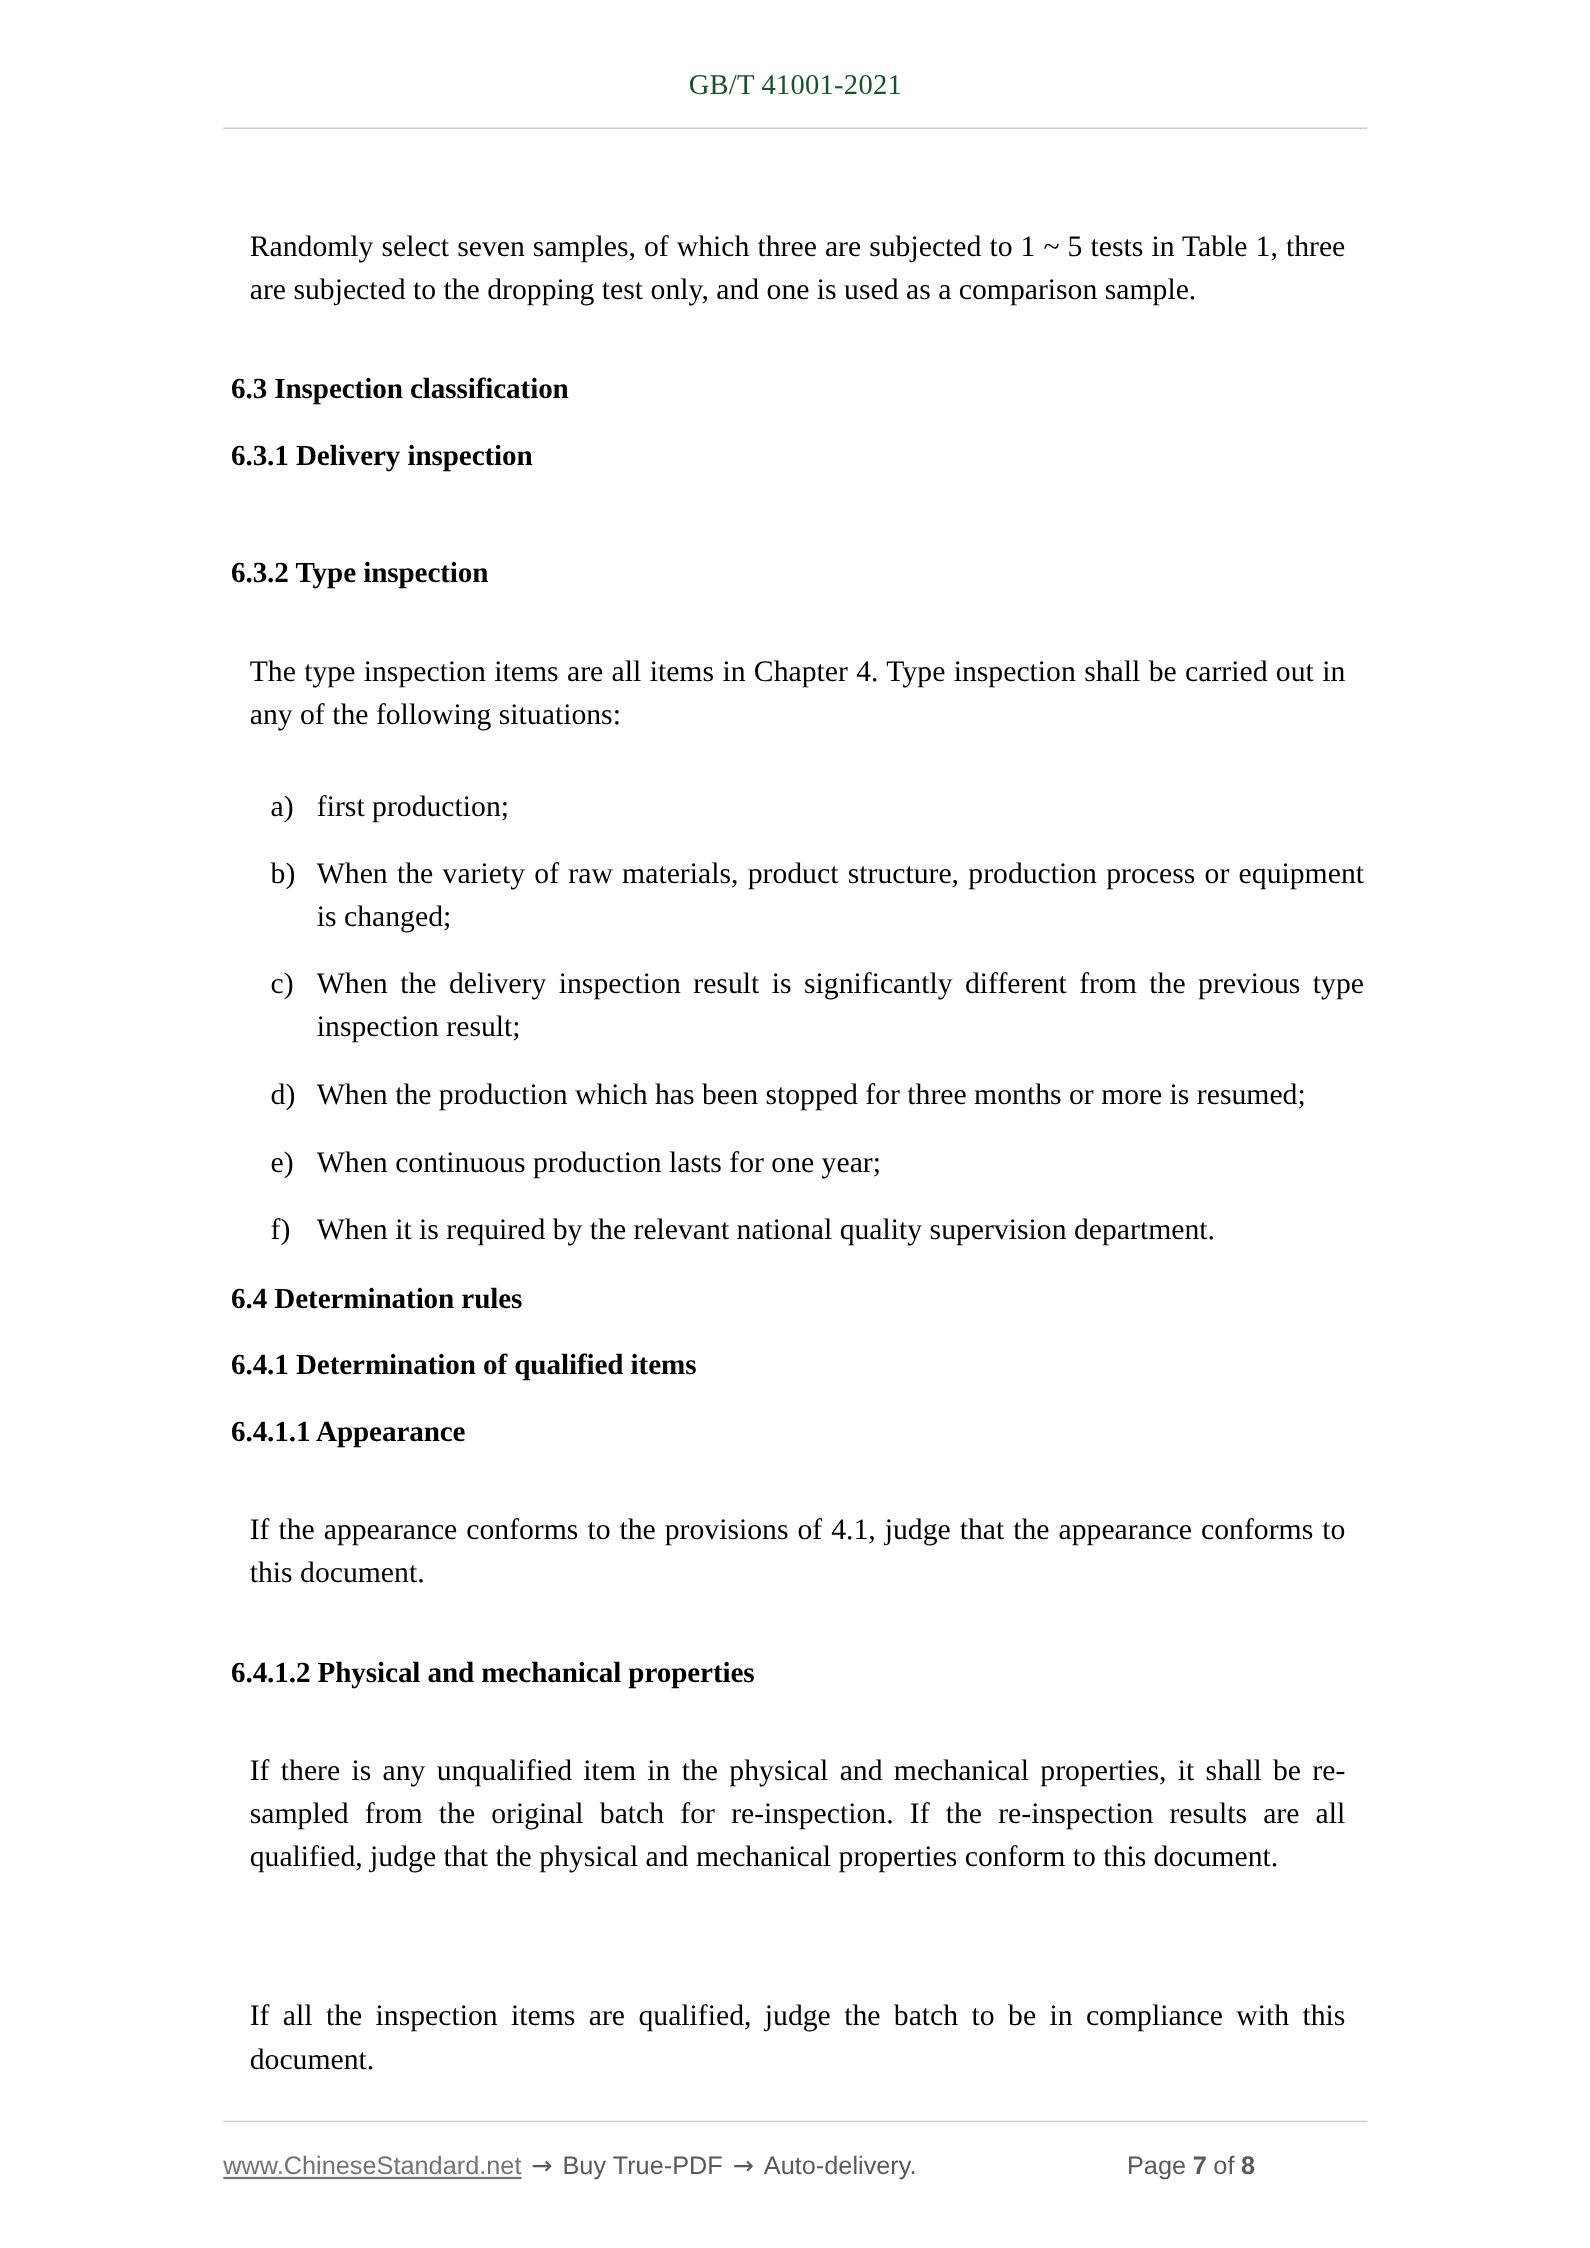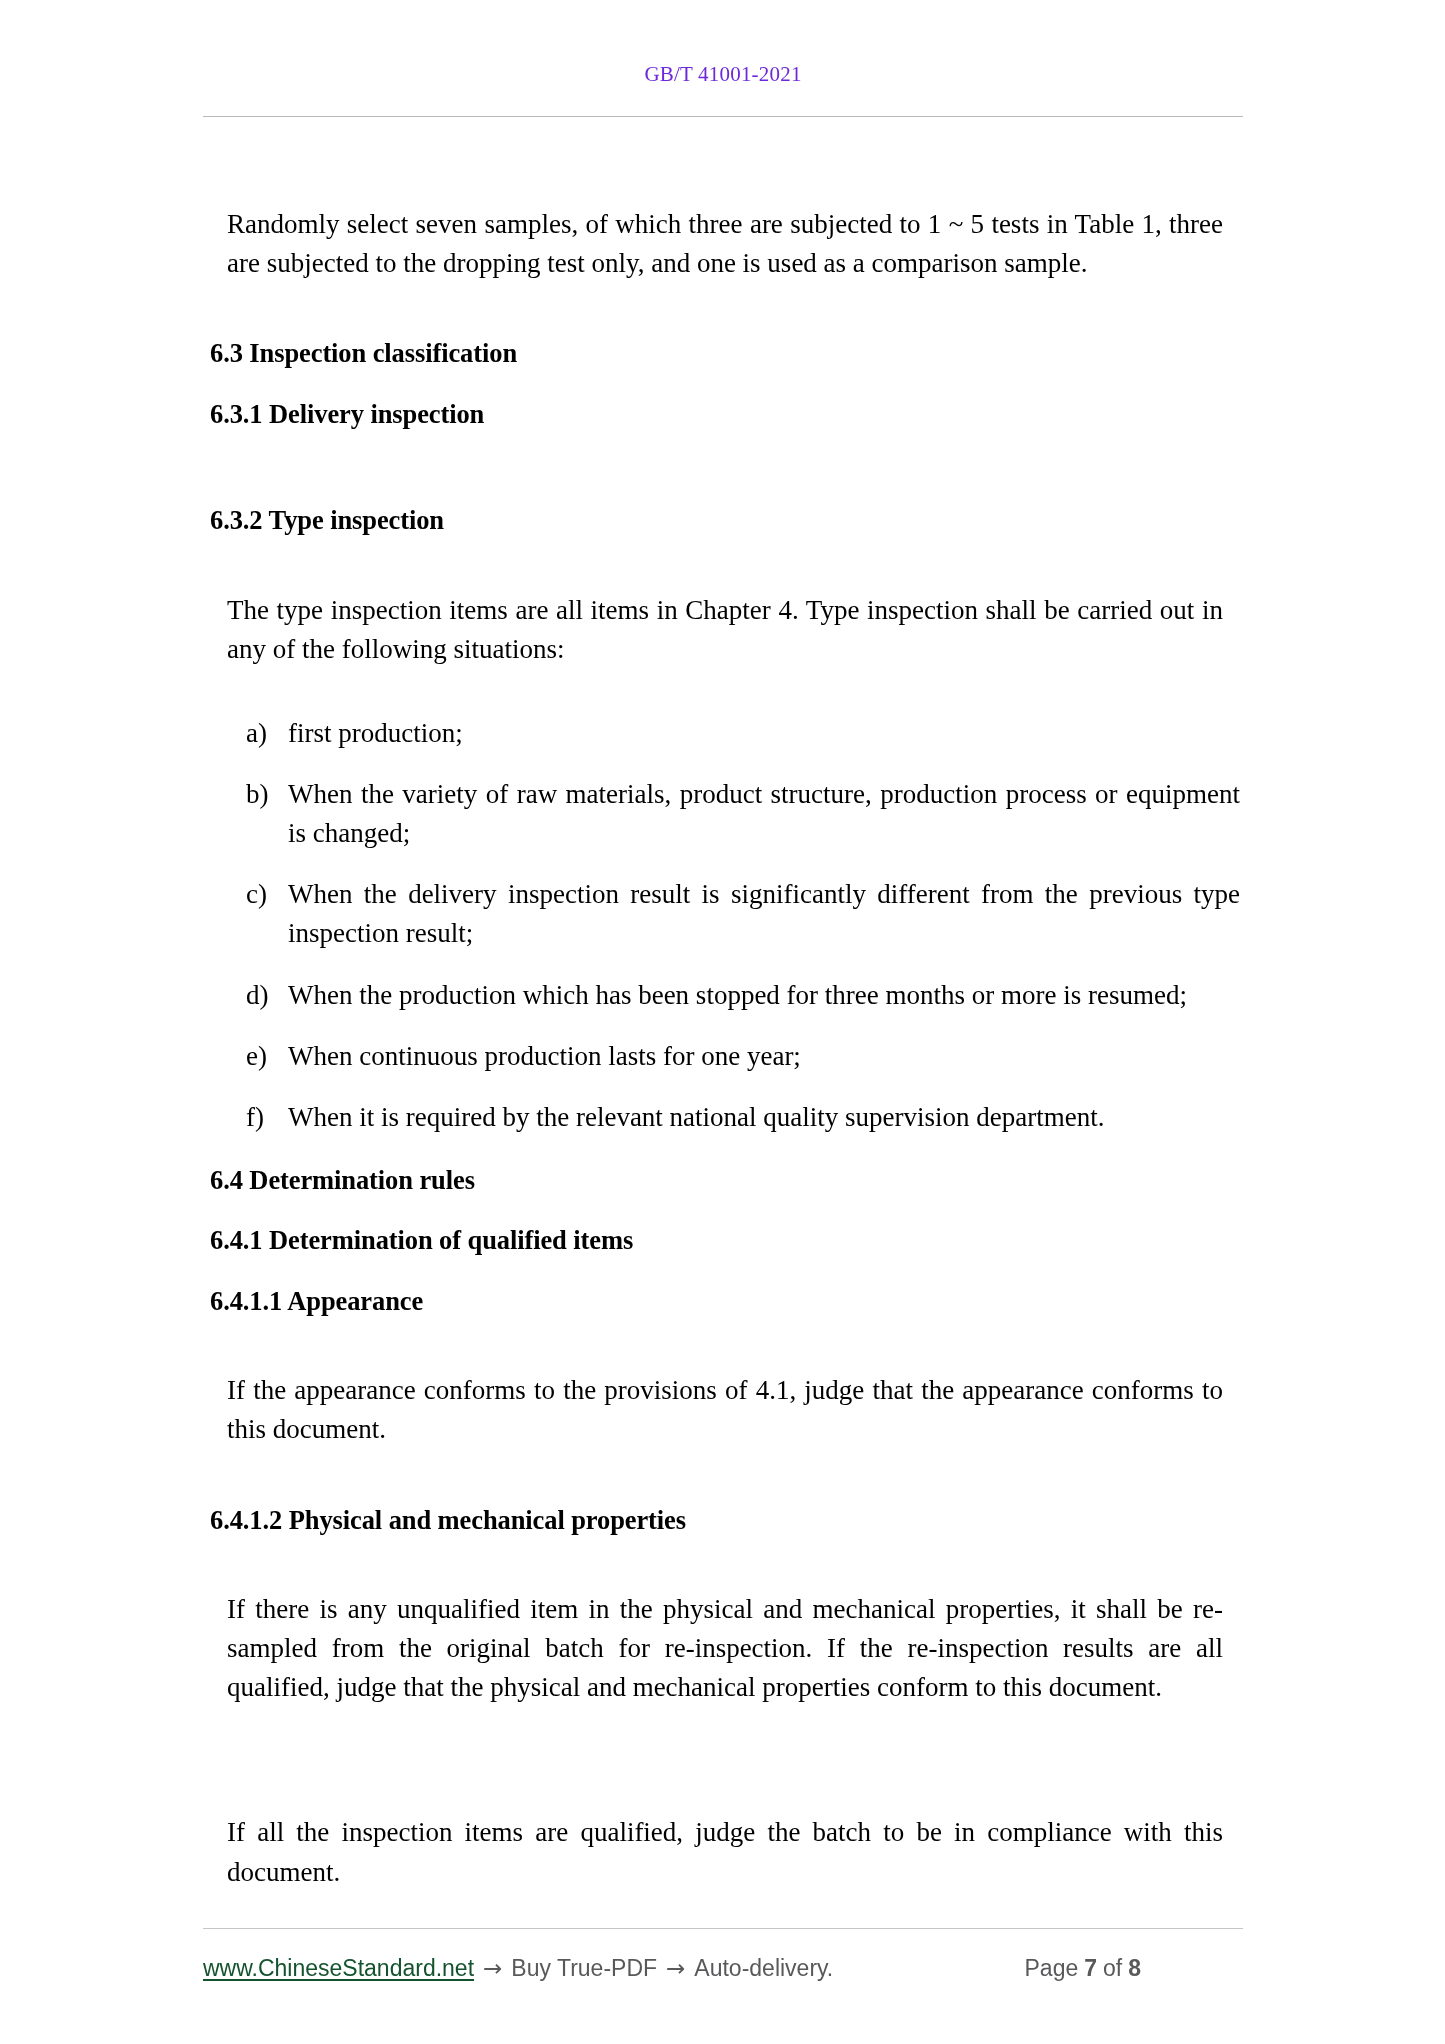--- a/index.html
+++ b/index.html
@@ -22,22 +22,22 @@
   
   .page-header {
     position: absolute;
     top: 62px;
     left: 203px;
     width: 1040px;
     text-align: center;
   }
   .page-header .std-no {
     font-family: "Liberation Serif", "DejaVu Serif", serif;
-    font-size: 21px;
-    color: #6d28d9;
+    font-size: 26px;
+    color: #14532d;
     letter-spacing: 0.2px;
   }
   .header-rule {
     position: absolute;
     top: 116px;
     left: 203px;
     width: 1040px;
     height: 0;
     border-top: 1px solid #b9b9b9;
   }
@@ -128,21 +128,21 @@
     color: #59595b;
   }
   .footer-left {
     display: flex;
     align-items: baseline;
     white-space: pre;
   }
   .footer-link {
     text-decoration: underline;
     text-underline-offset: 3px;
-    color: #14532d;
+    color: #737373;
   }
   .footer-arrow {
     font-family: "DejaVu Sans", "Liberation Sans", sans-serif;
     padding: 0 9px;
     color: #59595b;
   }
   .footer-right {
     margin-left: auto;
     display: flex;
     align-items: baseline;

